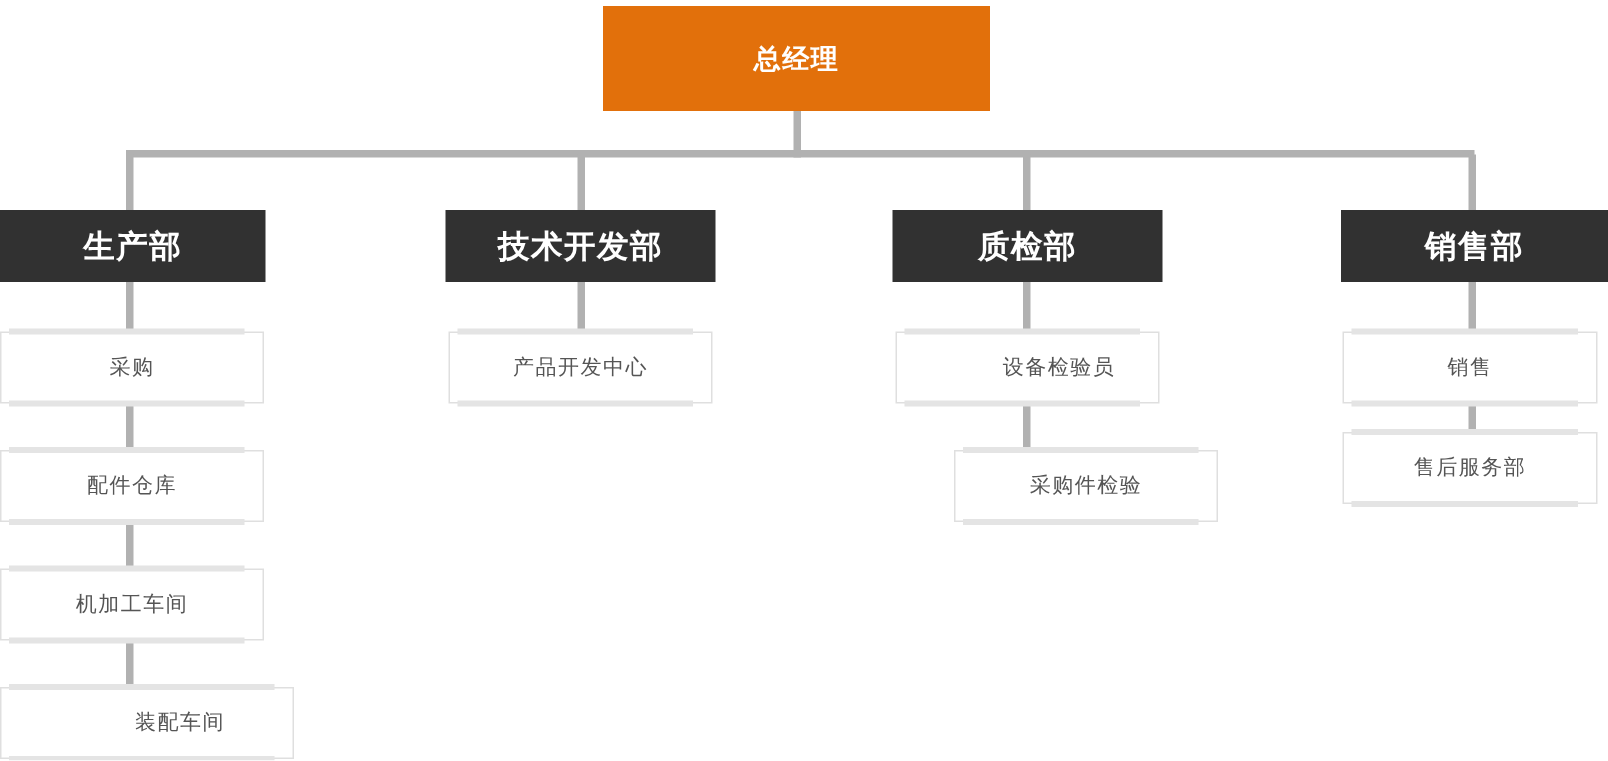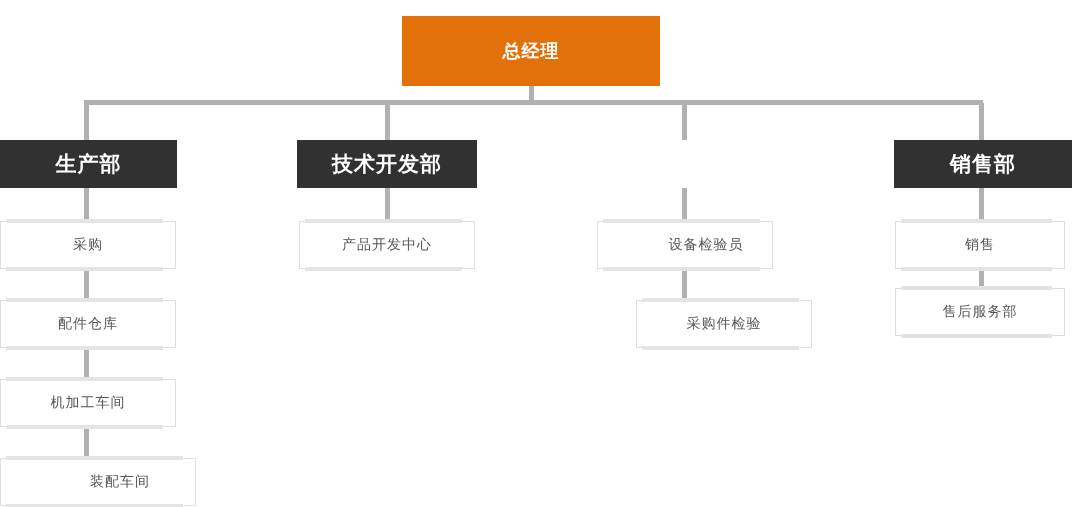--- a/index.html
+++ b/index.html
@@ -59,21 +59,21 @@
   .connector {
     position: absolute;
     background: var(--connector, #b1b1b1);
     z-index: 1;
   }
 </style>
 </head>
 <body>
 
 <div id="stage" style="--bg: #ffffff; --root-bg: #e2700b; --dept-bg: #313131; --on-dark: #ffffff; --leaf-text: #555555; --leaf-border: #dfdfdf; --leaf-bar: #e4e4e4; --connector: #b1b1b1;">
-  <div class="node root-node" style="left:402px; top:16px; width:258px; height:70px;">
+  <div class="node root-node" style="left:402px; top:4px; width:258px; height:70px;">
     <span>总经理</span>
   </div>
 <div class="connector" style="left: 529px; top: 70px; width: 5px; height: 35px;"></div>
     <div class="connector" style="left: 84px; top: 100px; width: 899px; height: 5px;"></div>
     <div class="connector" style="left: 84px; top: 103px; width: 5px; height: 37px;"></div>
     <div class="node dept-node" style="left: 0px; top: 140px; width: 177px; height: 48px;">
       <span>生产部</span>
     </div>
     <div class="connector" style="left: 84px; top: 188px; width: 5px; height: 33px;"></div>
     <div class="node leaf-node" style="left: 0px; top: 221px; width: 176px; height: 48px;">
@@ -93,20 +93,23 @@
     </div>
     <div class="connector" style="left: 385px; top: 103px; width: 5px; height: 37px;"></div>
     <div class="node dept-node" style="left: 297px; top: 140px; width: 180px; height: 48px;">
       <span>技术开发部</span>
     </div>
     <div class="connector" style="left: 385px; top: 188px; width: 5px; height: 33px;"></div>
     <div class="node leaf-node" style="left: 299px; top: 221px; width: 176px; height: 48px;">
       <span>产品开发中心</span>
     </div>
     <div class="connector" style="left: 682px; top: 103px; width: 5px; height: 37px;"></div>
+    <div class="node dept-node" style="left: 595px; top: 140px; width: 180px; height: 48px;">
+      <span>质检部</span>
+    </div>
     <div class="connector" style="left: 682px; top: 188px; width: 5px; height: 33px;"></div>
     <div class="node leaf-node" style="left: 597px; top: 221px; width: 176px; height: 48px; padding-left: 42px;">
       <span>设备检验员</span>
     </div>
     <div class="connector" style="left: 682px; top: 269px; width: 5px; height: 31px;"></div>
     <div class="node leaf-node" style="left: 597px; top: 300px; width: 176px; height: 48px; margin-left: 39px;">
       <span>采购件检验</span>
     </div>
     <div class="connector" style="left: 979px; top: 103px; width: 5px; height: 37px;"></div>
     <div class="node dept-node" style="left: 894px; top: 140px; width: 178px; height: 48px;">

